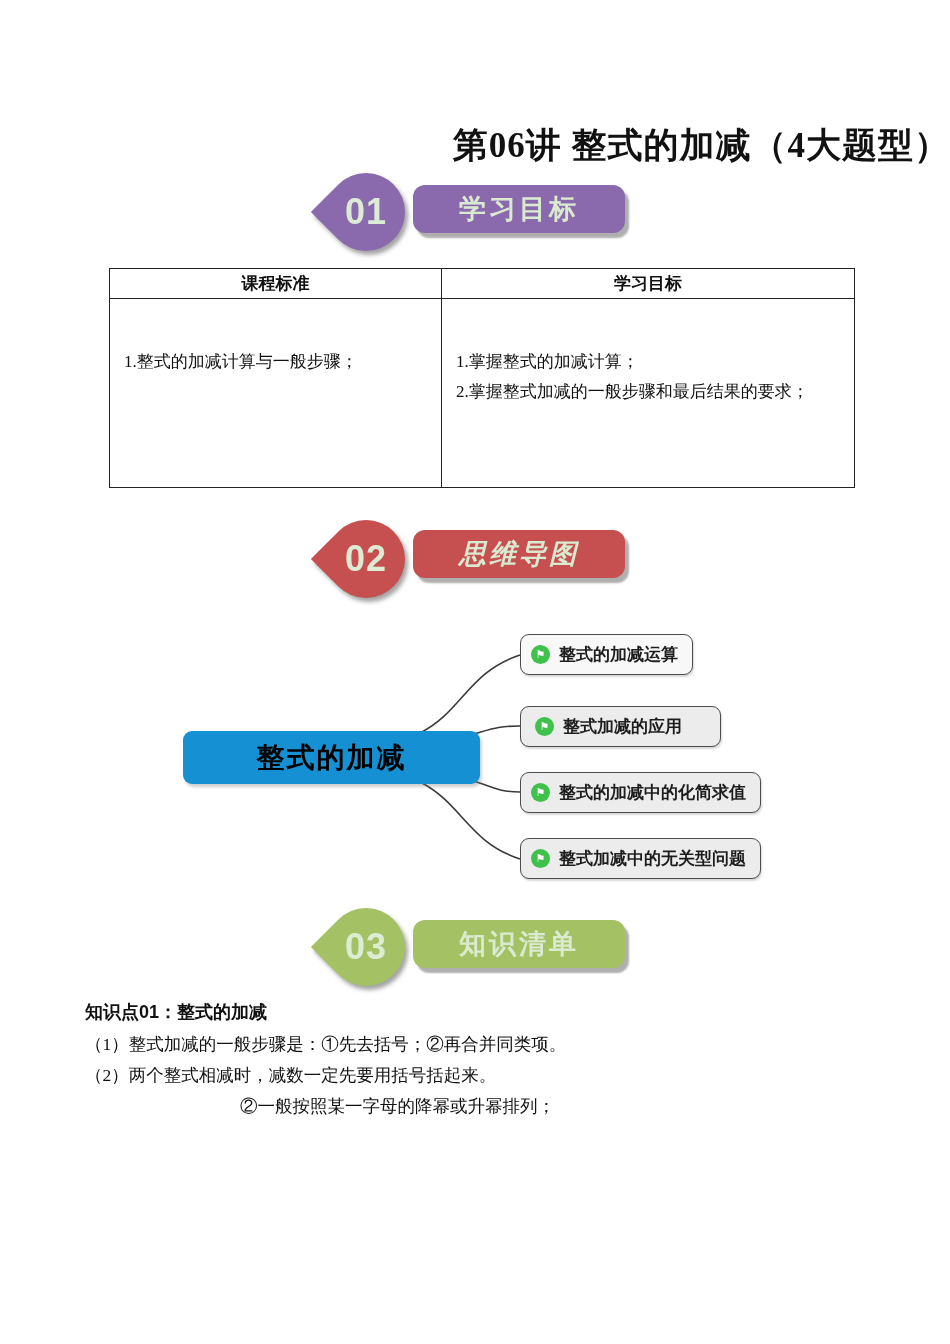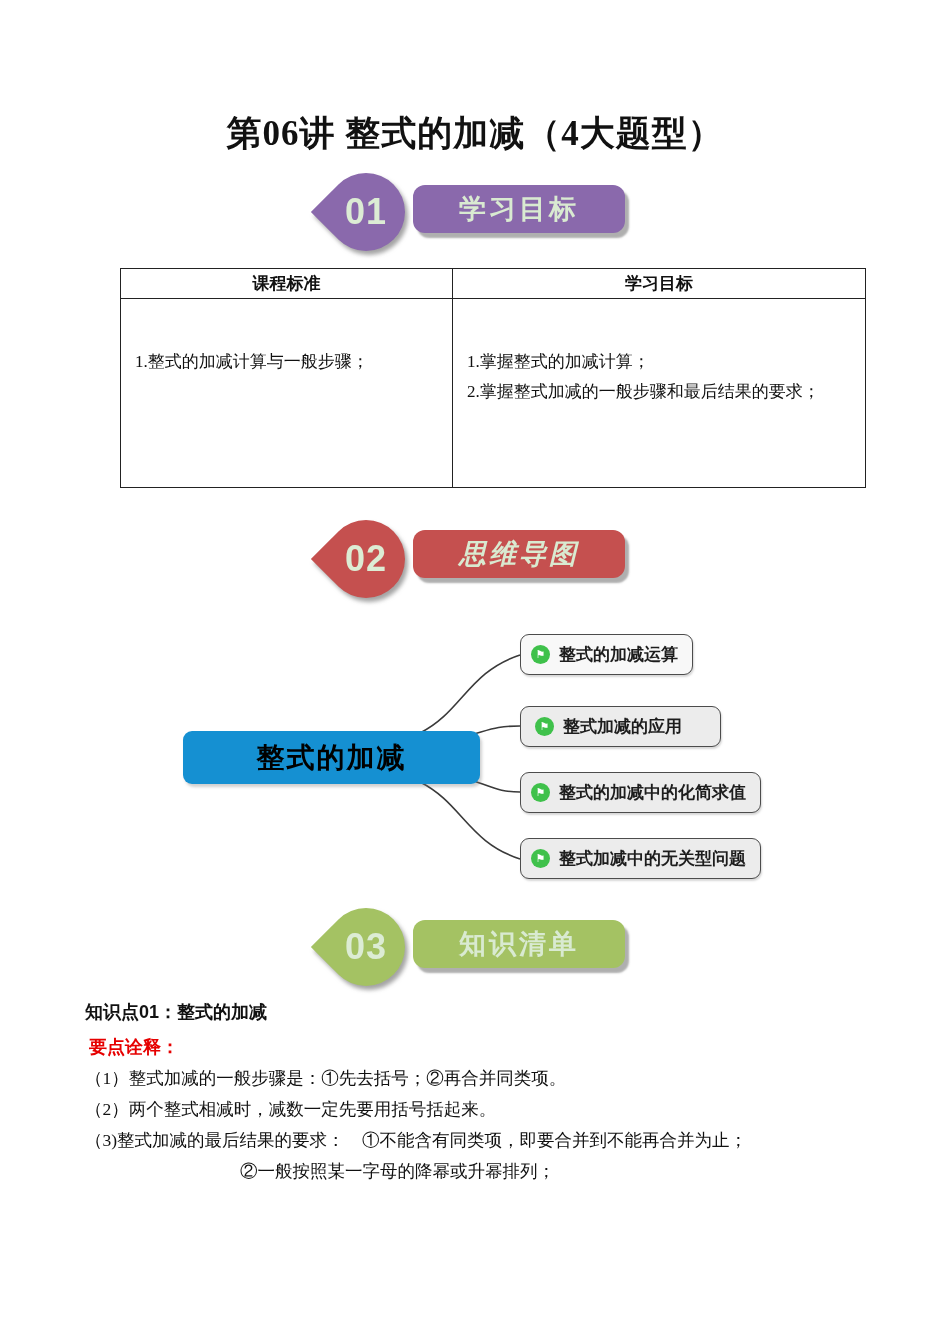--- a/index.html
+++ b/index.html
@@ -10,22 +10,22 @@
     height: 1344px;
     margin: 0 auto;
     background: #ffffff;
     overflow: hidden;
     font-family: "Liberation Serif", "DejaVu Serif", serif;
     color: #111;
   }
   
   .doc-title {
     position: absolute;
-    top: 110px; left: 0; right: 0;
-    text-align: center;
+    top: 122px; left: 0; right: 0;
+    text-align: right;
     font-size: 35px;
     font-weight: bold;
     letter-spacing: 1px;
     font-family: "Liberation Serif", "DejaVu Serif", serif;
   }
   
   .badge-group { position: absolute; left: 0; width: 950px; height: 90px; }
   .drop-wrap {
     position: absolute; left: 327px; top: 0;
     width: 78px; height: 78px;
@@ -53,21 +53,21 @@
     font-family: "Liberation Sans", "DejaVu Sans", sans-serif;
     font-weight: bold;
     font-size: 27px;
     letter-spacing: 3px;
     color: #d9ead1;
     box-shadow: 4px 5px 2px rgba(110,110,110,0.55);
   }
   
   .obj-table {
     position: absolute;
-    left: 120px; top: 268px;
+    left: 109px; top: 268px;
     width: 745px; height: 220px;
     border-collapse: collapse;
     table-layout: fixed;
   }
   .obj-table th, .obj-table td {
     border: 1.6px solid #222;
     vertical-align: top;
   }
   .obj-table th {
     height: 30px;
@@ -241,20 +241,18 @@
         <span class="drop-num">03</span>
       </div>
     </div>
     <div class="pill" style="top: 12px; background-color: rgb(164, 194, 99);">
       <span>知识清单</span>
     </div>
   </div>
 
   <div class="kb">
     <div class="kb-heading">知识点01：整式的加减</div>
-    <div class="kb-keylabel" style="color: rgb(230, 0, 0);">要点诠释：</div>
     <div class="kb-point">（1）整式加减的一般步骤是：①先去括号；②再合并同类项。</div>
     <div class="kb-point">（2）两个整式相减时，减数一定先要用括号括起来。</div>
-    <div class="kb-point">（3)整式加减的最后结果的要求：　①不能含有同类项，即要合并到不能再合并为止；</div>
     <div class="kb-point indent2">②一般按照某一字母的降幂或升幂排列；</div>
   </div>
 
 </div>
 
 </body></html>

